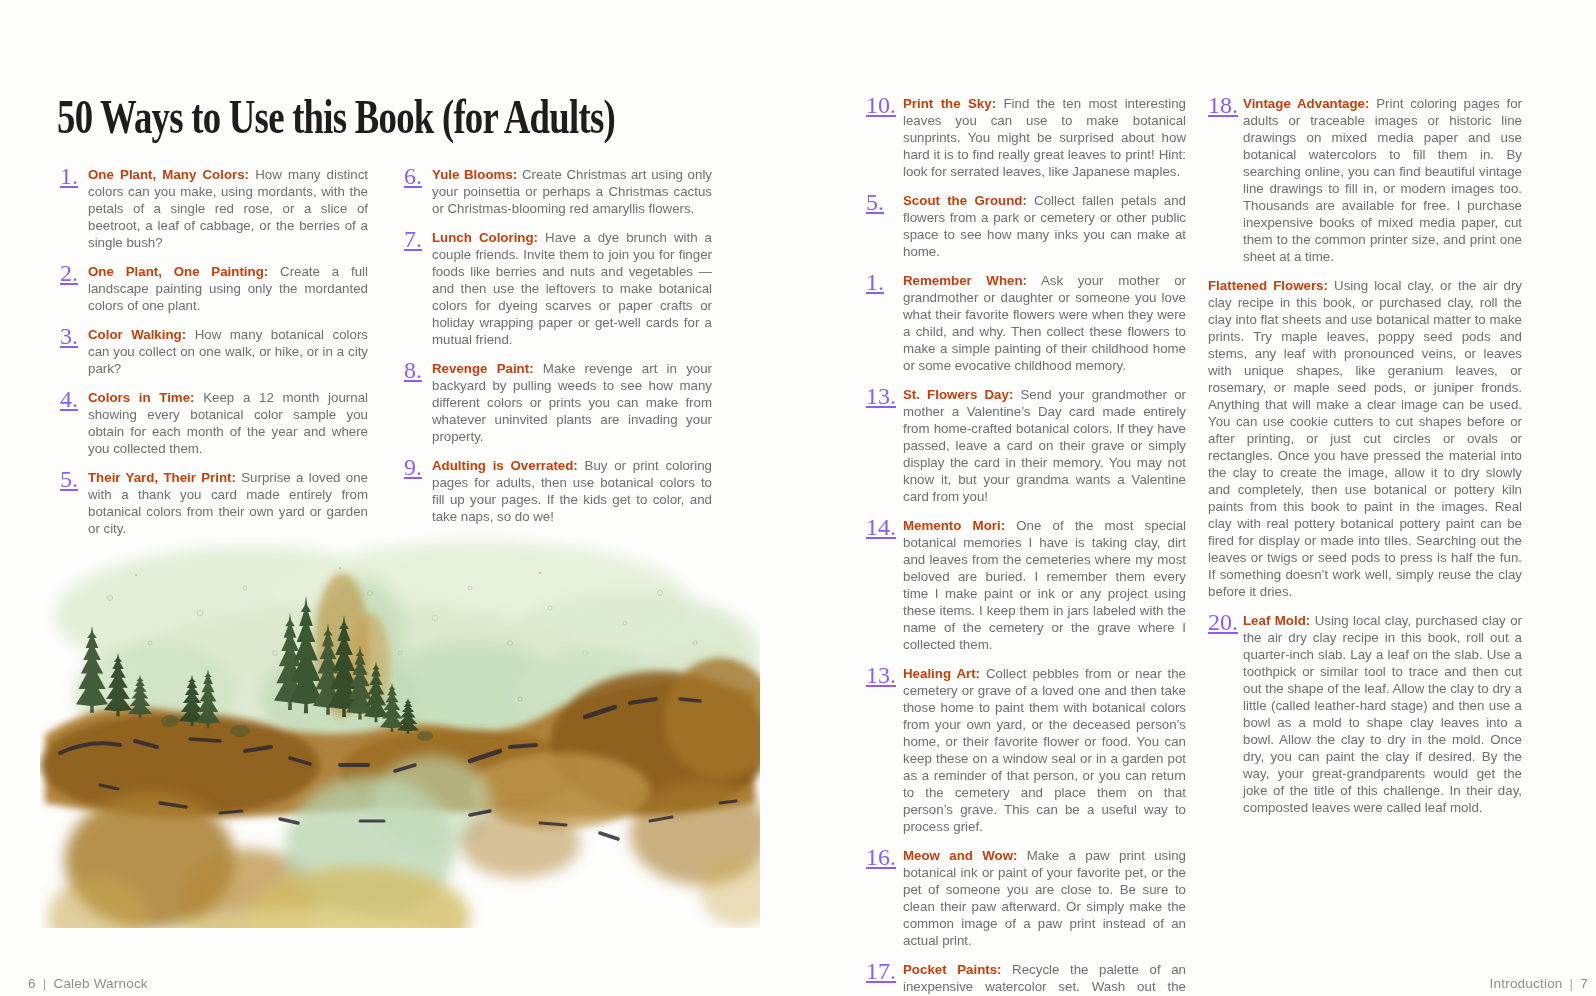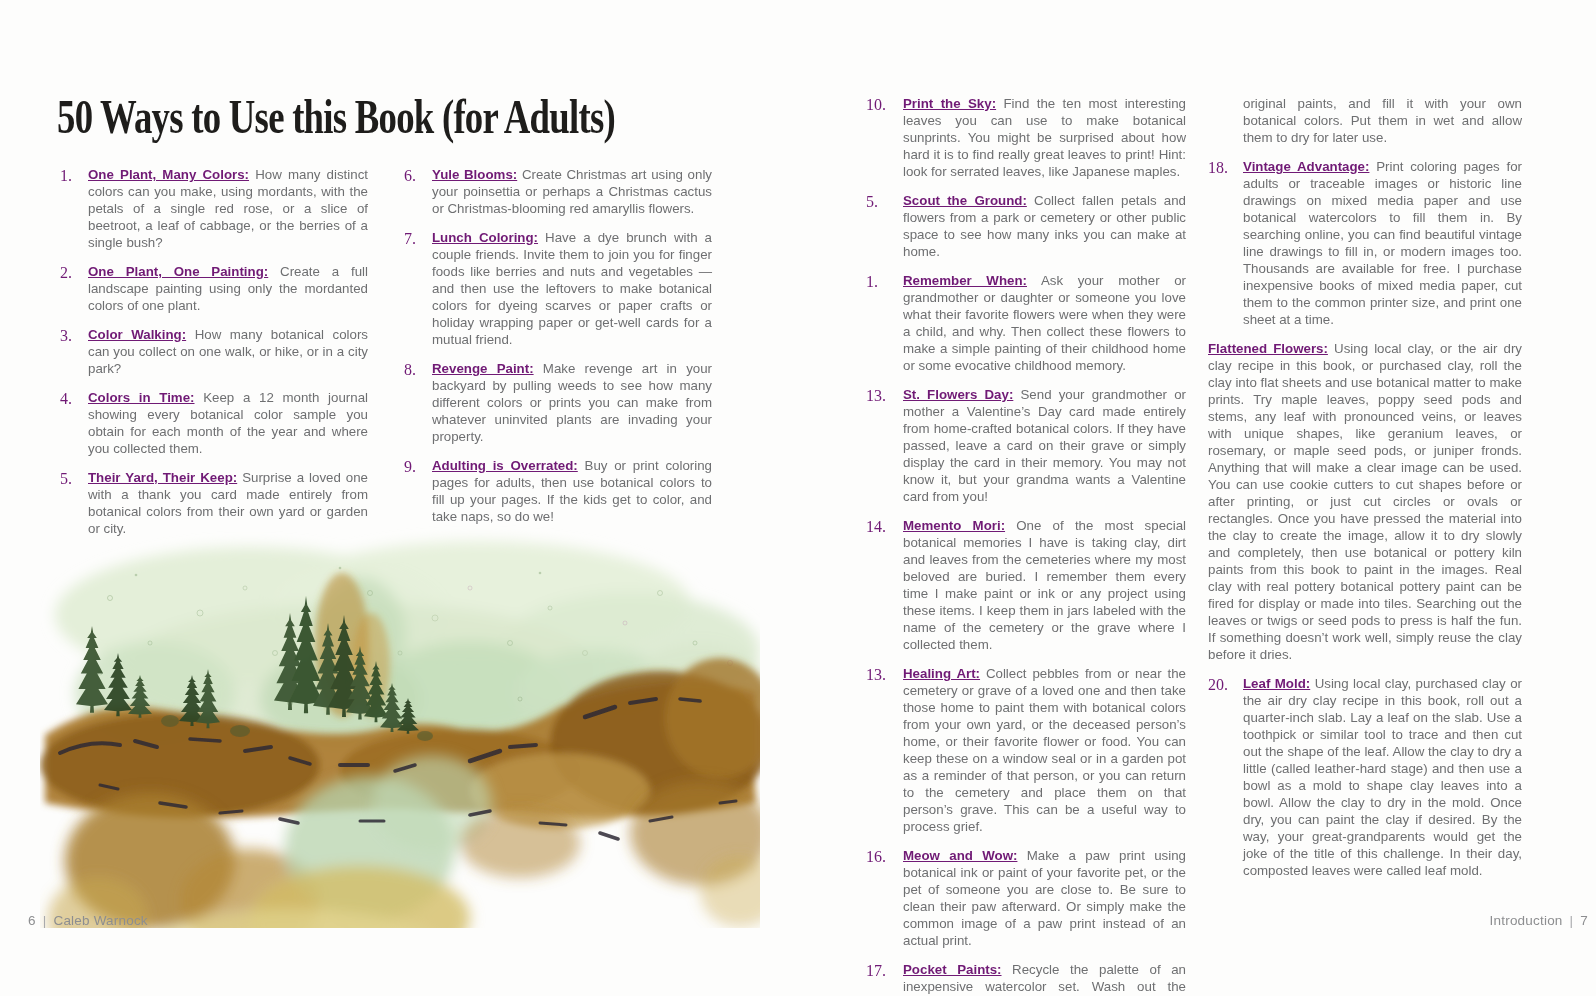--- a/index.html
+++ b/index.html
@@ -11,33 +11,33 @@
   h1.title{
     position:absolute;left:57px;top:88px;margin:0;
     font-family:"Liberation Serif",serif;font-weight:bold;
     font-size:49px;color:#1e1d1b;letter-spacing:-1px;white-space:nowrap;
     transform:scaleX(0.75);transform-origin:left top;
   }
 
   .col{position:absolute;}
   .item{display:flex;margin-bottom:12px;}
   .num{
-    flex:0 0 28px;font-family:"Liberation Serif",serif;font-size:16px;
-    line-height:18px;color:#701a75;padding-top:1px;
+    flex:0 0 28px;font-family:"Liberation Serif",serif;font-size:24px;
+    line-height:18px;color:#8b5cf6;padding-top:1px;text-decoration:underline;
   }
   .wide-num .num{flex:0 0 37px;}
   .mid-num .num{flex:0 0 35px;}
   .txt{
     margin:0;flex:1;font-size:13.3px;line-height:17px;color:#6e6f71;
     text-align:justify;
   }
-  .lead{font-weight:bold;color:#701a75;text-decoration:underline;}
+  .lead{font-weight:bold;color:#c2410c;}
 
   .footer{
-    position:absolute;top:913px;font-size:13.5px;color:#8d8e90;letter-spacing:.2px;
+    position:absolute;top:976px;font-size:13.5px;color:#8d8e90;letter-spacing:.2px;
   }
   .footer .sep{margin:0 7px;color:#a9aaac;}
   .footer-left{left:28px;}
   .footer-right{right:8px;text-align:center;}
 
   .illustration{position:absolute;left:40px;top:503px;width:720px;height:425px;}
 </style>
 </head>
 <body>
 
@@ -58,21 +58,21 @@
         <div class="item">
           <span class="num">3.</span>
           <p class="txt"><b class="lead">Color Walking:</b> <span>How many botanical colors can you collect on one walk, or hike, or in a city park?</span></p>
         </div>
         <div class="item">
           <span class="num">4.</span>
           <p class="txt"><b class="lead">Colors in Time:</b> <span>Keep a 12 month journal showing every botanical color sample you obtain for each month of the year and where you collected them.</span></p>
         </div>
         <div class="item">
           <span class="num">5.</span>
-          <p class="txt"><b class="lead">Their Yard, Their Keep:</b> <span>Surprise a loved one with a thank you card made entirely from botanical colors from their own yard or garden or city.</span></p>
+          <p class="txt"><b class="lead">Their Yard, Their Print:</b> <span>Surprise a loved one with a thank you card made entirely from botanical colors from their own yard or garden or city.</span></p>
         </div>
       </div>
     <div class="col" id="col-lb" style="left:404px;top:166px;width:308px;">
         <div class="item">
           <span class="num">6.</span>
           <p class="txt"><b class="lead">Yule Blooms:</b> <span>Create Christmas art using only your poinsettia or perhaps a Christmas cactus or Christmas-blooming red amaryllis flowers.</span></p>
         </div>
         <div class="item">
           <span class="num">7.</span>
           <p class="txt"><b class="lead">Lunch Coloring:</b> <span>Have a dye brunch with a couple friends. Invite them to join you for finger foods like berries and nuts and vegetables — and then use the leftovers to make botanical colors for dyeing scarves or paper crafts or holiday wrapping paper or get-well cards for a mutual friend.</span></p>
@@ -253,24 +253,20 @@
           <span class="num">16.</span>
           <p class="txt"><b class="lead">Meow and Wow:</b> <span>Make a paw print using botanical ink or paint of your favorite pet, or the pet of someone you are close to. Be sure to clean their paw afterward. Or simply make the common image of a paw print instead of an actual print.</span></p>
         </div>
         <div class="item">
           <span class="num">17.</span>
           <p class="txt"><b class="lead">Pocket Paints:</b> <span>Recycle the palette of an inexpensive watercolor set. Wash out the remnants of the</span></p>
         </div>
       </div>
     <div class="col mid-num" id="col-rb" style="left:410px;top:95px;width:314px;">
         <div class="item">
-          <span class="num"></span>
-          <p class="txt"><span>original paints, and fill it with your own botanical colors. Put them in wet and allow them to dry for later use.</span></p>
-        </div>
-        <div class="item">
           <span class="num">18.</span>
           <p class="txt"><b class="lead">Vintage Advantage:</b> <span>Print coloring pages for adults or traceable images or historic line drawings on mixed media paper and use botanical watercolors to fill them in. By searching online, you can find beautiful vintage line drawings to fill in, or modern images too. Thousands are available for free. I purchase inexpensive books of mixed media paper, cut them to the common printer size, and print one sheet at a time.</span></p>
         </div>
         <div class="item">
           <p class="txt"><b class="lead">Flattened Flowers:</b> <span>Using local clay, or the air dry clay recipe in this book, or purchased clay, roll the clay into flat sheets and use botanical matter to make prints. Try maple leaves, poppy seed pods and stems, any leaf with pronounced veins, or leaves with unique shapes, like geranium leaves, or rosemary, or maple seed pods, or juniper fronds. Anything that will make a clear image can be used. You can use cookie cutters to cut shapes before or after printing, or just cut circles or ovals or rectangles. Once you have pressed the material into the clay to create the image, allow it to dry slowly and completely, then use botanical or pottery kiln paints from this book to paint in the images. Real clay with real pottery botanical pottery paint can be fired for display or made into tiles. Searching out the leaves or twigs or seed pods to press is half the fun. If something doesn’t work well, simply reuse the clay before it dries.</span></p>
         </div>
         <div class="item">
           <span class="num">20.</span>
           <p class="txt"><b class="lead">Leaf Mold:</b> <span>Using local clay, purchased clay or the air dry clay recipe in this book, roll out a quarter-inch slab. Lay a leaf on the slab. Use a toothpick or similar tool to trace and then cut out the shape of the leaf. Allow the clay to dry a little (called leather-hard stage) and then use a bowl as a mold to shape clay leaves into a bowl. Allow the clay to dry in the mold. Once dry, you can paint the clay if desired. By the way, your great-grandparents would get the joke of the title of this challenge. In their day, composted leaves were called leaf mold.</span></p>
         </div>

